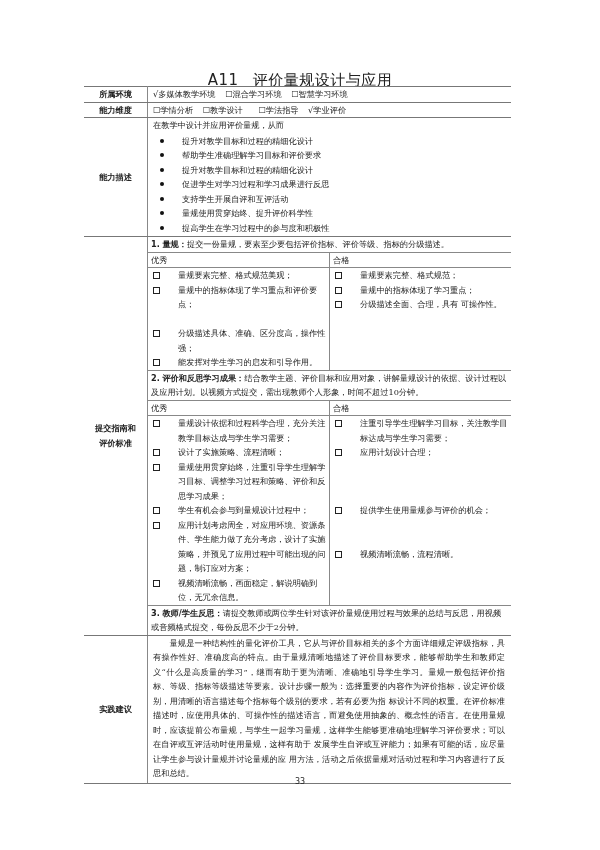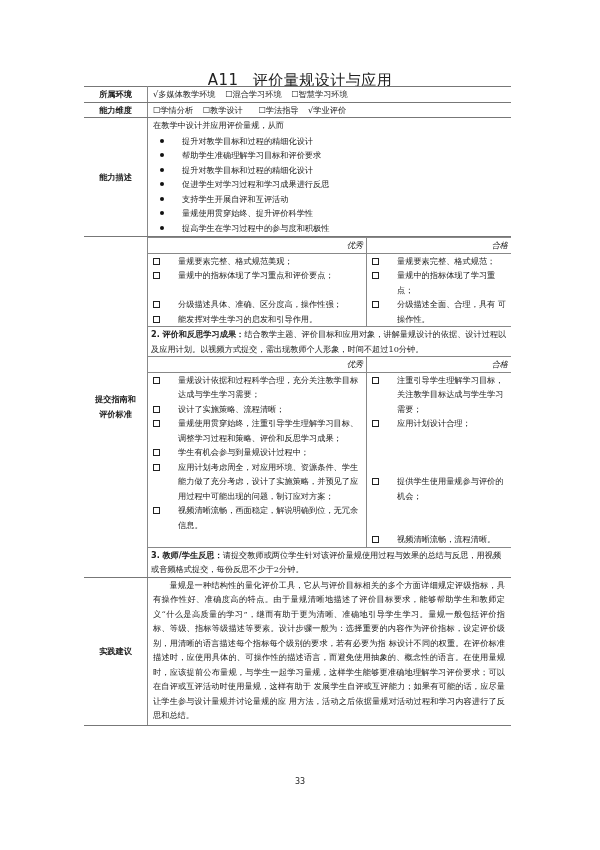--- a/index.html
+++ b/index.html
@@ -38,21 +38,21 @@
   .bullets li::before {
     content: ""; position: absolute; left: 6px; top: 5px;
     width: 4px; height: 4px; border-radius: 50%; background: #111;
   }
   table.inner {
     width: 100%; border-collapse: collapse; table-layout: fixed;
     font-size: 8.2px; line-height: 14.5px;
   }
   table.inner td { padding: 0 3px; vertical-align: top; border: none; }
   table.inner td.col-a { width: 212px; border-right: 1px solid #888; }
-  table.inner tr.hd td { text-align: right; border-top: 1px solid #888; border-bottom: 1px solid #888; font-style: italic; }
+  table.inner tr.hd td { text-align: left; border-top: 1px solid #888; border-bottom: 1px solid #888; }
   table.inner tr.sec td { border-top: 1px solid #888; }
   table.inner tr.sec:first-child td { border-top: none; }
   .sec-text { padding: 0 3px; }
   .sec-text b { font-family: "DejaVu Sans", "Liberation Sans", sans-serif; font-weight: bold; }
   .item { position: relative; padding-left: 27px; }
   .item .cb {
     position: absolute; left: 2px; top: 4px; width: 5px; height: 5px;
     border: 1px solid #222; background: #fff;
   }
   .gap { height: 14.5px; }
@@ -109,20 +109,25 @@
 
     <tr>
       <td class="lbl">
         <div>提交指南和</div>
         <div>评价标准</div>
       </td>
       <td style="padding:0">
         <table class="inner">
           <tbody>
 
+            <tr class="sec">
+              <td colspan="2" class="sec-text">
+                <b>1.</b> <b>量规：</b><span>提交一份量规，要素至少要包括评价指标、评价等级、指标的分级描述。</span>
+              </td>
+            </tr>
             <tr class="hd">
               <td class="col-a">优秀</td>
               <td>合格</td>
             </tr>
             <tr>
               <td class="col-a">
                 <div class="item"><span class="cb"></span><span>量规要素完整、格式规范美观；</span></div>
                 <div class="item"><span class="cb"></span><span>量规中的指标体现了学习重点和评价要点；</span></div>
                 <div class="gap"></div>
                 <div class="item"><span class="cb"></span><span>分级描述具体、准确、区分度高，操作性强；</span></div>

